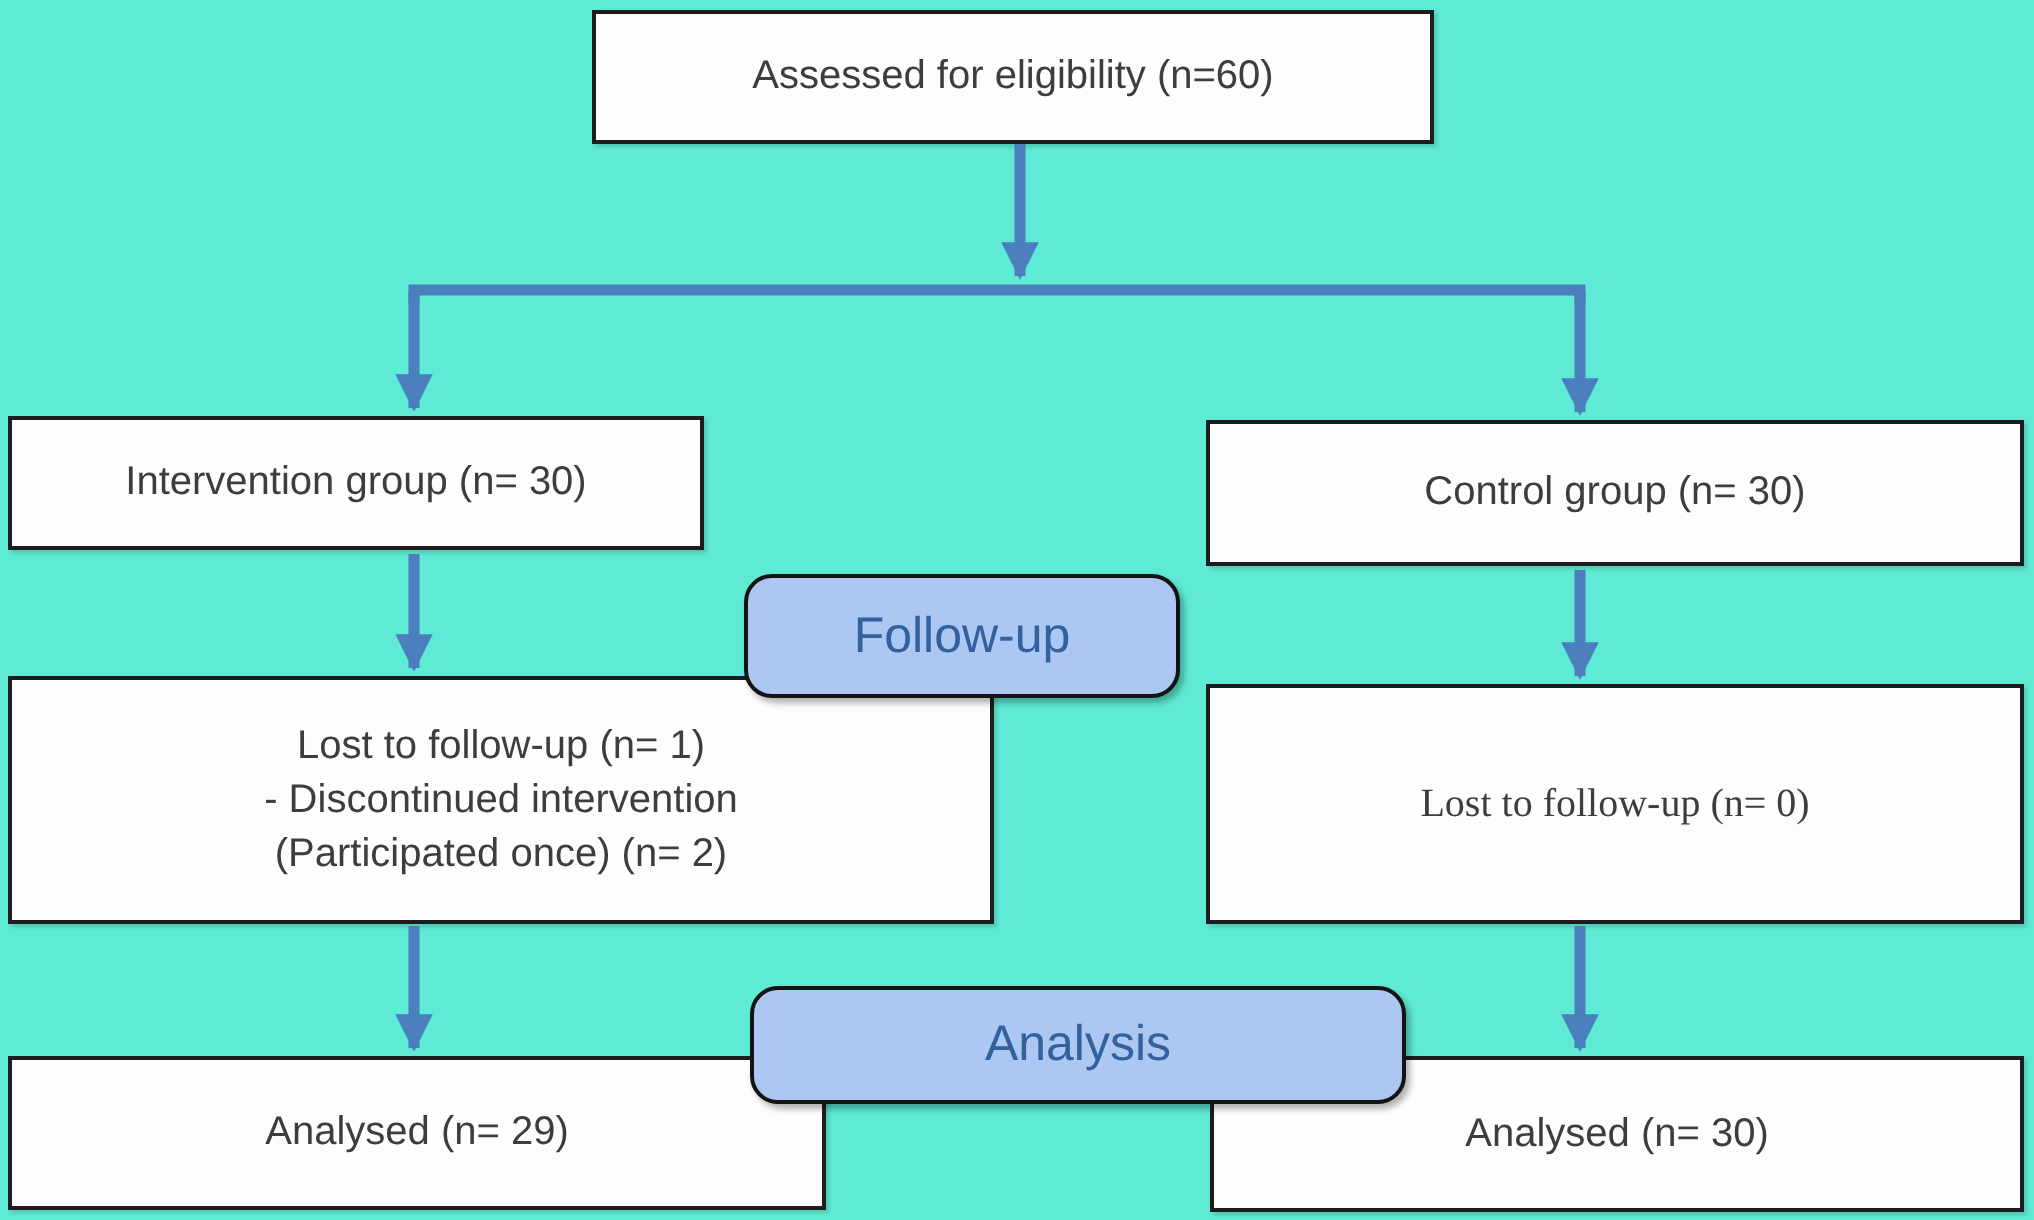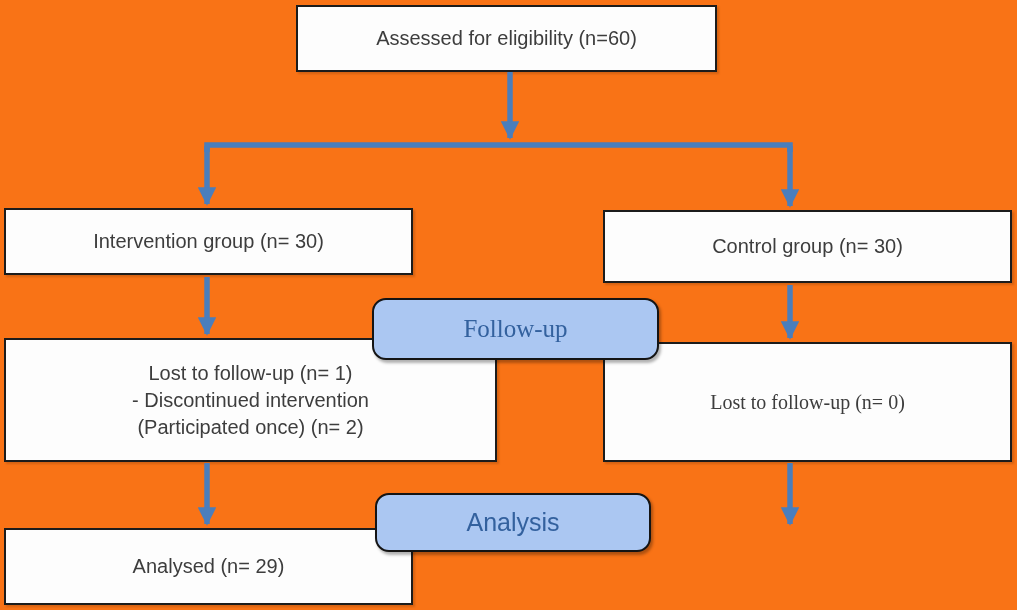--- a/index.html
+++ b/index.html
@@ -5,21 +5,21 @@
   html, body {
     margin: 0;
     padding: 0;
     background: #ffffff;
     font-family: "Liberation Sans", sans-serif;
   }
   #canvas {
     position: relative;
     width: 1017px;
     height: 610px;
-    background: #f97316;
+    background: #5eead4;
     overflow: hidden;
   }
   .box {
     position: absolute;
     z-index: 1;
     background: #fdfdfd;
     border: 2.5px solid #1c1c1c;
     box-sizing: border-box;
     display: flex;
     flex-direction: column;
@@ -48,30 +48,30 @@
   }
   #arrow-layer {
     position: absolute;
     left: 0;
     top: 0;
     z-index: 2;
     pointer-events: none;
   }
   
   #assessed-box      { left: 296px; top: 5px;   width: 421px; height: 67px; }
-  #intervention-box  { left: 4px;   top: 208px; width: 409px; height: 67px; }
+  #intervention-box  { left: 4px;   top: 208px; width: 348px; height: 67px; }
   #control-box       { left: 603px; top: 210px; width: 409px; height: 73px; }
   #followup-left-box { left: 4px;   top: 338px; width: 493px; height: 124px; }
   #followup-right-box{ left: 603px; top: 342px; width: 409px; height: 120px; font-family: Liberation Serif, serif; }
   #analysed-left-box { left: 4px;   top: 528px; width: 409px; height: 77px; }
   #analysed-right-box{ left: 605px; top: 528px; width: 407px; height: 78px; }
   
   #stage-allocation  { left: 367px; top: 170px; width: 276px; height: 58px; }
-  #stage-followup    { left: 372px; top: 298px; width: 287px; height: 62px; font-family: Liberation Serif, serif; }
-  #stage-analysis    { left: 375px; top: 493px; width: 276px; height: 59px; }
+  #stage-followup    { left: 372px; top: 287px; width: 218px; height: 62px; }
+  #stage-analysis    { left: 375px; top: 493px; width: 328px; height: 59px; }
   .box-line { display: block; }
 </style>
 </head>
 <body>
 
 <div id="canvas">
 
   <div class="box" id="assessed-box">Assessed for eligibility (n=60)</div>
 
   <div class="box" id="intervention-box">Intervention group (n= 30)</div>
@@ -81,20 +81,21 @@
   <div class="box" id="followup-left-box">
     <span class="box-line">Lost to follow-up (n= 1)</span>
     <span class="box-line">- Discontinued intervention</span>
     <span class="box-line">(Participated once) (n= 2)</span>
   </div>
 
   <div class="box" id="followup-right-box">Lost to follow-up (n= 0)</div>
 
   <div class="box" id="analysed-left-box">Analysed (n= 29)</div>
 
+  <div class="box" id="analysed-right-box">Analysed (n= 30)</div>
 
 
   <div class="stage-pill" id="stage-followup">Follow-up</div>
 
   <div class="stage-pill" id="stage-analysis">Analysis</div>
 
   <svg id="arrow-layer" width="1017" height="610" viewBox="0 0 1017 610">
     <defs>
       <marker id="ah" viewBox="0 0 10 10" refX="9" refY="5" markerWidth="3.8" markerHeight="3.4" orient="auto">
         <path d="M0,0 L10,5 L0,10 z" fill="#4a7ebc"></path>

